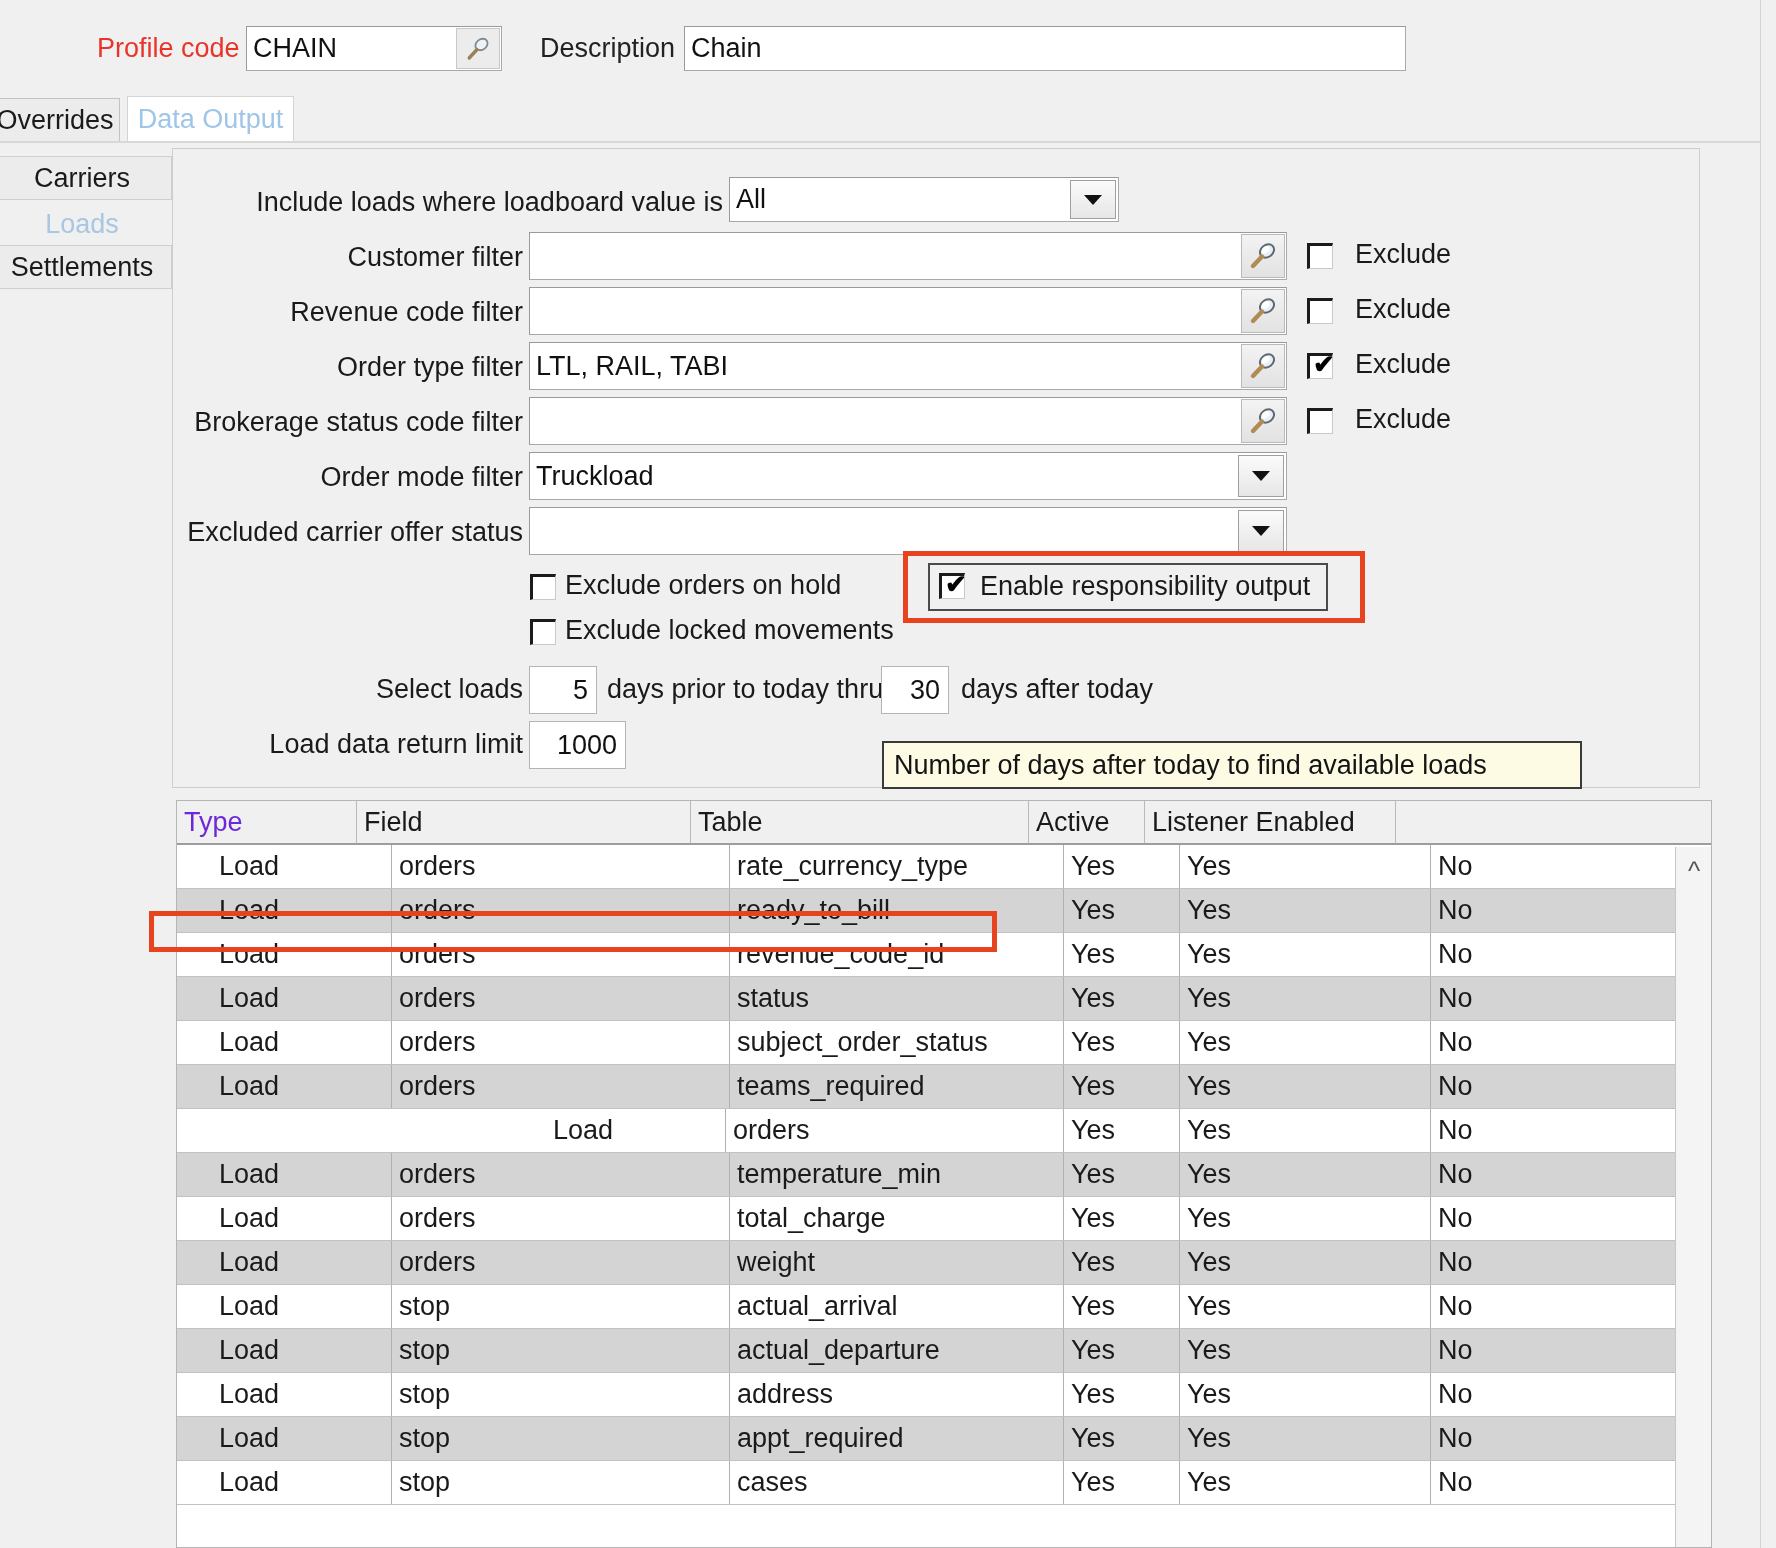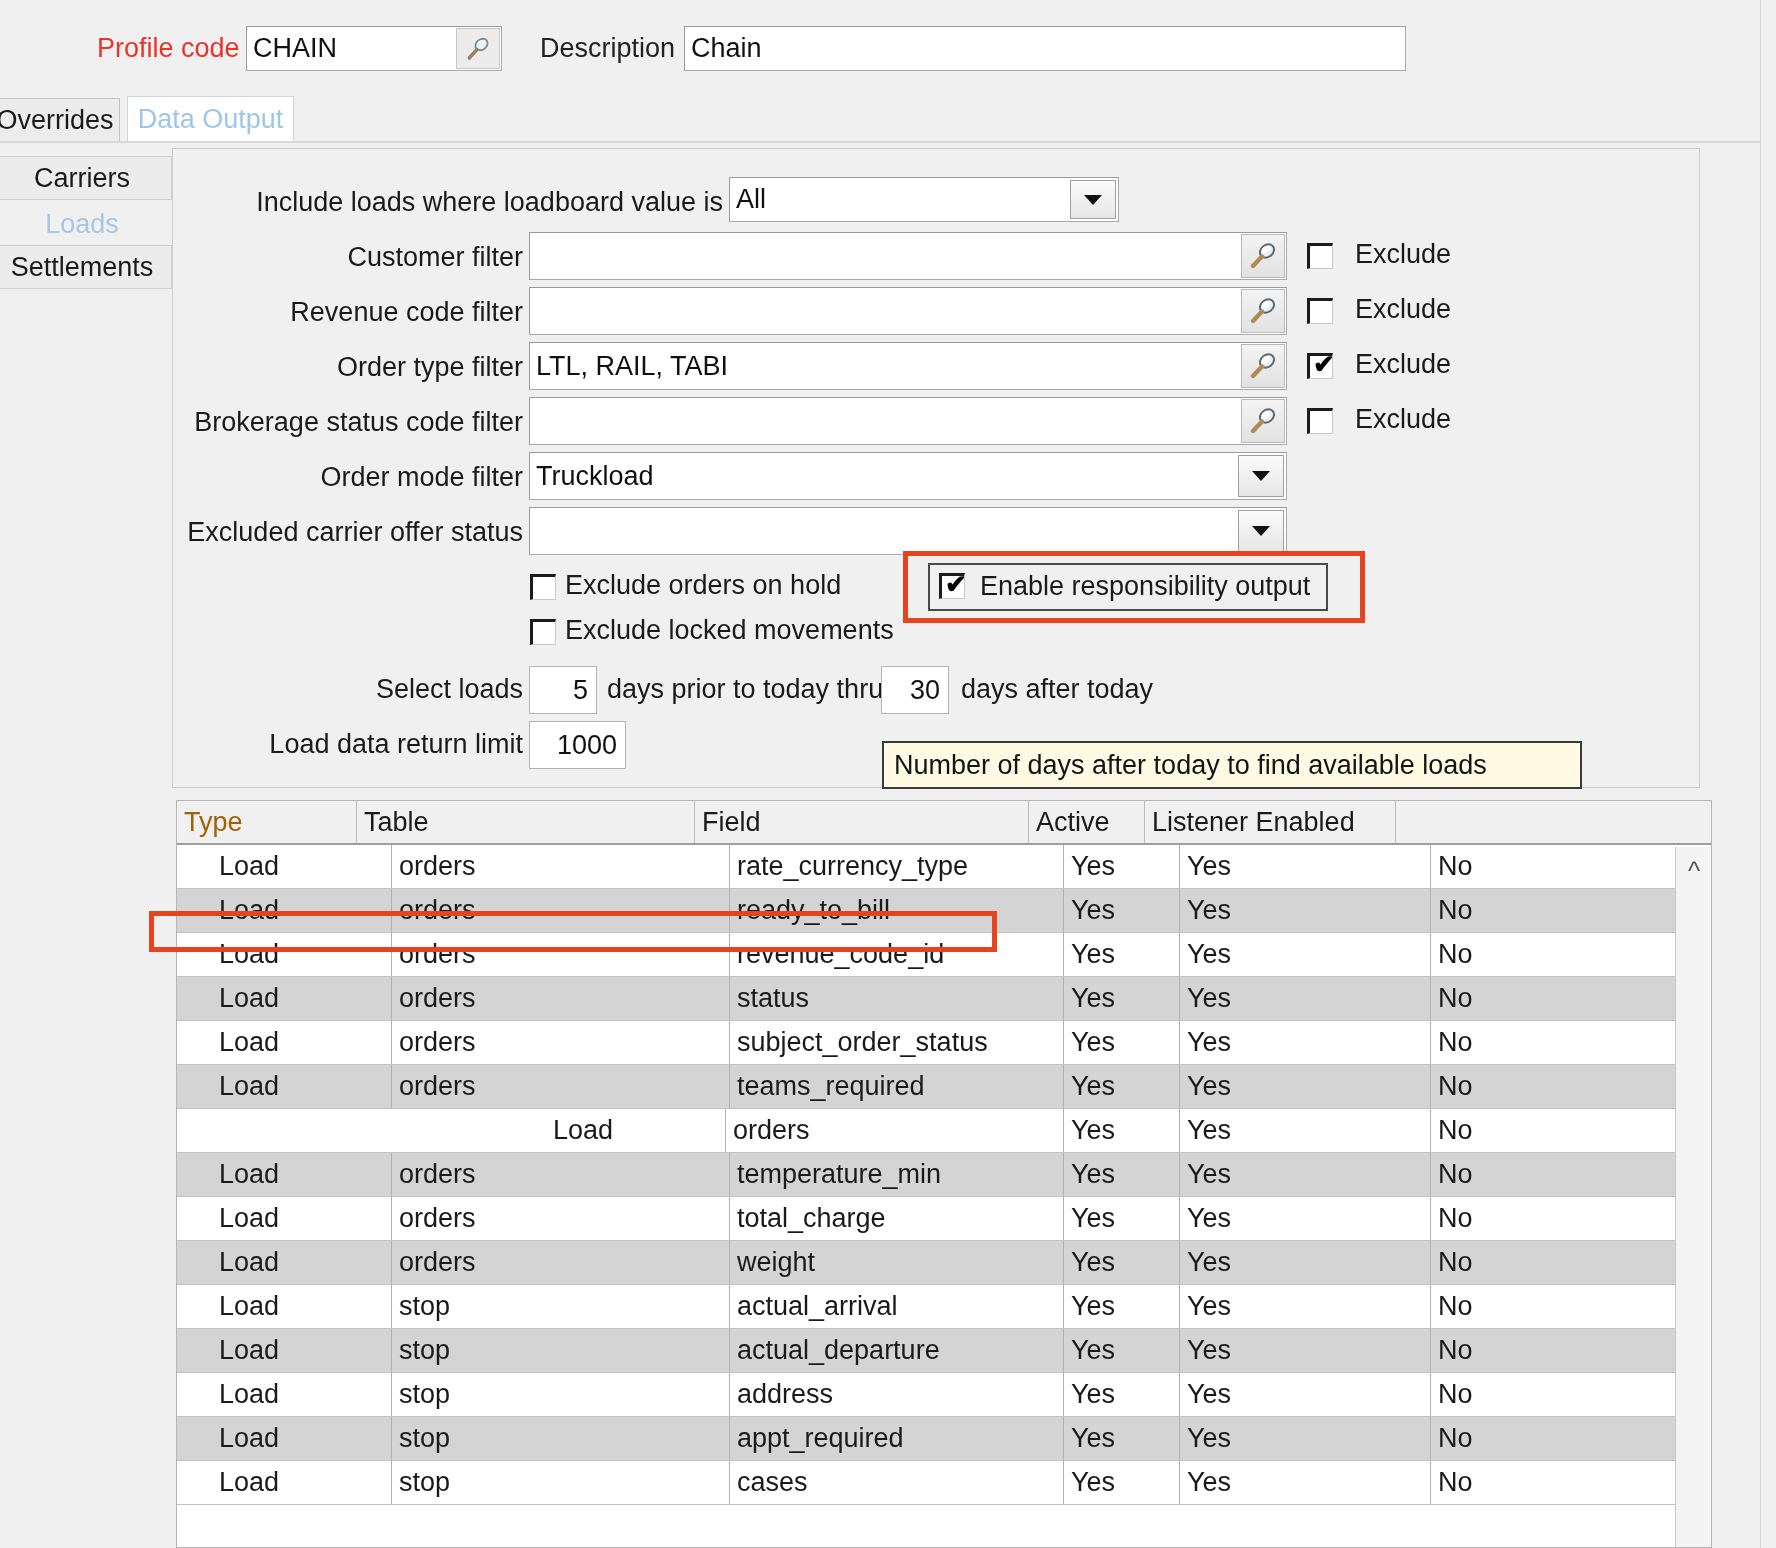--- a/index.html
+++ b/index.html
@@ -211,21 +211,21 @@
     align-items: center;
     border-right: 1px solid #b0b0b0;
     overflow: hidden;
     white-space: nowrap;
     height: 100%;
   }
   .ghead .gcell {
     border-right: 1px solid #b9b9b9;
     background: #f0f0f0;
   }
-  .ghead .gcell.sorted { color: #a16207; }
+  .ghead .gcell.sorted { color: #6d28d9; }
   .gbody-row { height: 44px; border-bottom: 1px solid #c2c2c2; justify-content: flex-end; }
   .gbody-row.alt { background: #d4d4d4; }
   .gbody-row.alt .gcell { background: transparent; }
 
   .c-type  { width: 180px; }
   .c-table { width: 338px; }
   .c-field { width: 334px; }
   .c-active{ width: 116px; }
   .c-listen{ width: 251px; }
   .c-hist  { width: 280px; border-right: none !important; }
@@ -416,22 +416,22 @@
   </div>
 
   <div id="tooltip" style="left:882px; top:741px; width:700px; height:48px;">
     <span>Number of days after today to find available loads</span>
   </div>
 
   <div id="grid">
 
     <div class="grow ghead">
       <div class="gcell c-type sorted">Type</div>
+      <div class="gcell c-field">Field</div>
       <div class="gcell c-table">Table</div>
-      <div class="gcell c-field">Field</div>
       <div class="gcell c-active">Active</div>
       <div class="gcell c-listen">Listener Enabled</div>
     </div>
 
     <div id="grid-body">
         <div class="grow gbody-row">
           <div class="gcell c-type">Load</div>
           <div class="gcell c-table">orders</div>
           <div class="gcell c-field">rate_currency_type</div>
           <div class="gcell c-active">Yes</div>

